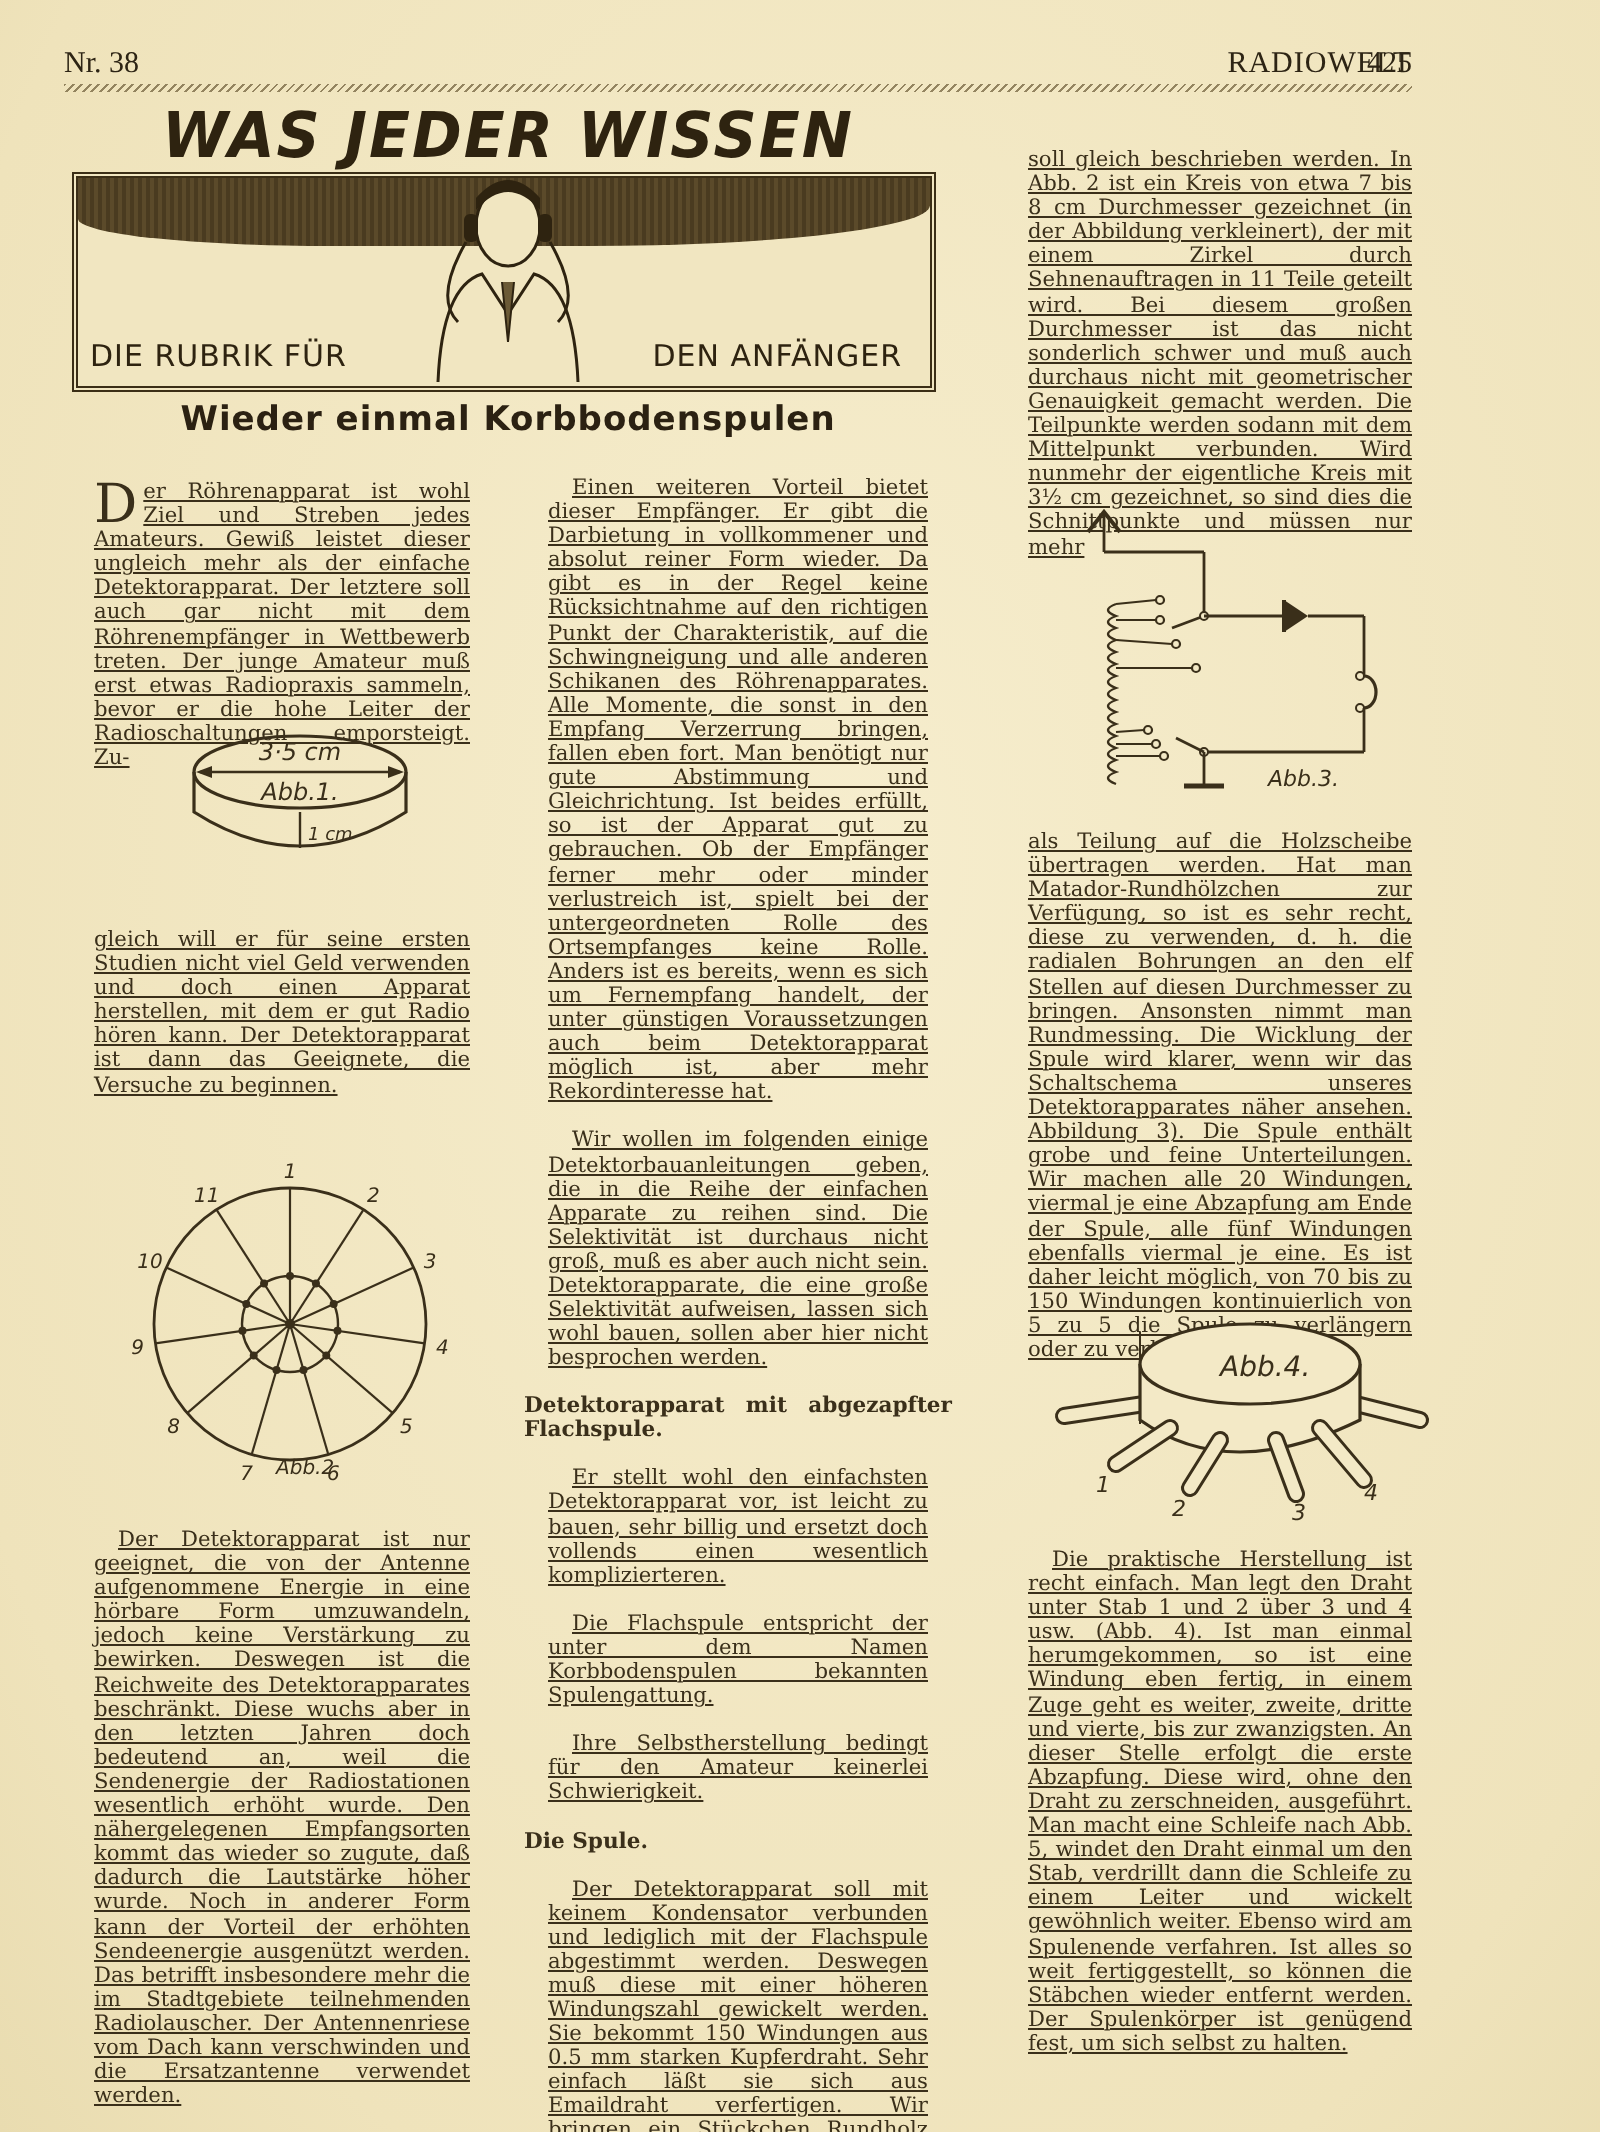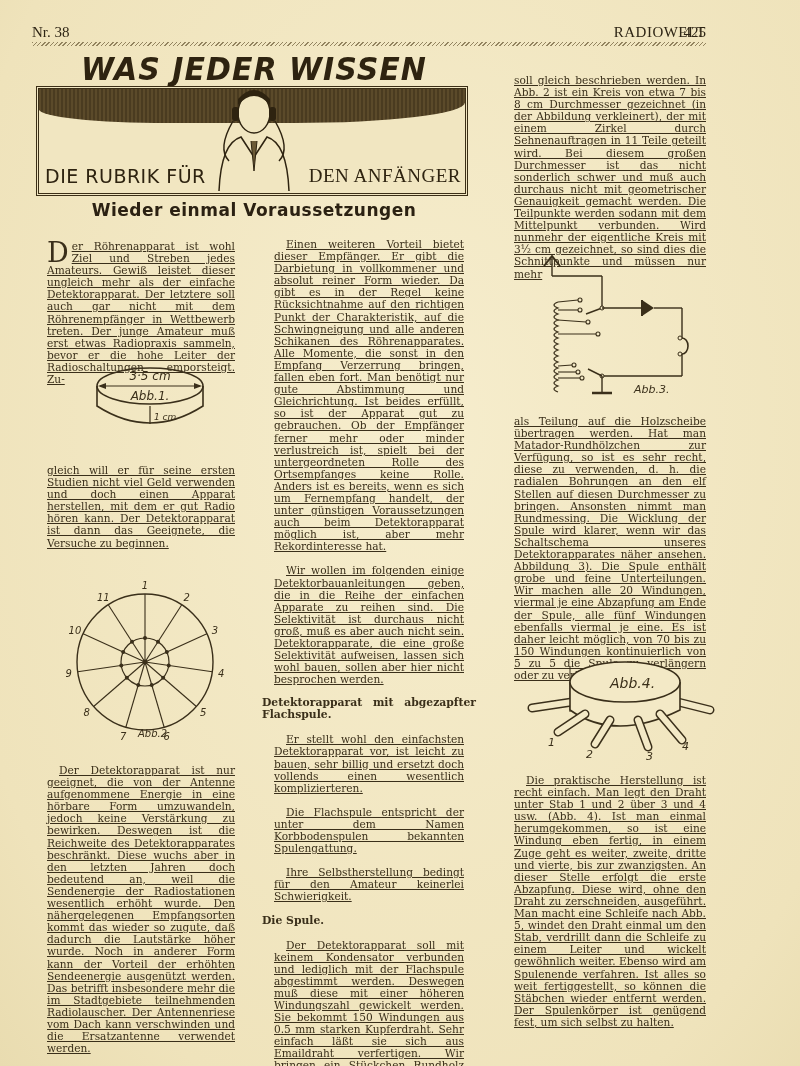--- a/index.html
+++ b/index.html
@@ -39,24 +39,24 @@
     position:absolute; left:0; top:34px; width:432px; height:110px;
     border:3px double #3b2e16; box-sizing:border-box; background:#f1e6c1;
   }
   .banner-hills {
     position:absolute; left:0; top:0; width:100%; height:34px;
     background: repeating-linear-gradient(90deg,#5b4a2a 0 2px,#4a3b20 2px 4px);
     border-bottom-left-radius:30% 40%; border-bottom-right-radius:40% 60%;
   }
   .banner-sub-left, .banner-sub-right {
     position:absolute; bottom:6px;
-    font-family:"DejaVu Sans", sans-serif; font-size:19px; color:#2e2310; letter-spacing:.5px;
+    font-family:"DejaVu Sans", sans-serif; font-size:15px; color:#2e2310; letter-spacing:.5px;
   }
   .banner-sub-left { left:6px; }
-  .banner-sub-right { right:4px;font-family:Liberation Serif, serif; }
+  .banner-sub-right { right:14px; }
   .figure-person { position:absolute; left:160px; top:20px; width:110px; height:90px; }
   .article-title {
     position:absolute; left:36px; top:200px; width:436px; text-align:center;
     font-family:"DejaVu Sans", sans-serif; font-weight:bold; font-size:17px; color:#2b2112;
     letter-spacing:.5px;
   }
   .col {
     position:absolute; font-family:"DejaVu Serif", serif; font-size:10.6px; line-height:12.1px;
     text-align:justify; color:#3a2f1a;
   }
@@ -98,21 +98,21 @@
         <path d="M20 100 Q22 52 42 46 L55 66 L68 46 Q88 52 90 100" fill="#f1e6c1" stroke="#2e2310" stroke-width="1.5"></path>
         <path d="M52 50 L55 80 L58 50" fill="#6b5a36" stroke="#2e2310"></path>
         <path d="M30 70 Q18 58 34 30" fill="none" stroke="#2e2310" stroke-width="1.5"></path>
         <path d="M80 70 Q92 58 76 30" fill="none" stroke="#2e2310" stroke-width="1.5"></path>
       </svg>
       <span class="banner-sub-left">DIE RUBRIK FÜR</span>
       <span class="banner-sub-right">DEN ANFÄNGER</span>
     </div>
   </div>
 
-  <div class="article-title">Wieder einmal Voraussetzungen</div>
+  <div class="article-title">Wieder einmal Korbbodenspulen</div>
 
   <div class="col c1a">
     <p class="noind"><span class="dropcap">D</span><span>er Röhrenapparat ist wohl Ziel und Streben jedes Amateurs. Gewiß leistet dieser ungleich mehr als der einfache Detektorapparat. Der letztere soll auch gar nicht mit dem Röhrenempfänger in Wettbewerb treten. Der junge Amateur muß erst etwas Radiopraxis sammeln, bevor er die hohe Leiter der Radioschaltungen emporsteigt. Zu-</span></p>
   </div>
 
   <svg style="left:90px;top:362px;width:120px;height:80px;" viewBox="0 0 120 80">
     <ellipse cx="60" cy="24" rx="53" ry="18" fill="none" stroke="#3a2f1a" stroke-width="1.6"></ellipse>
     <path d="M7 24 L7 44 Q60 78 113 44 L113 24" fill="none" stroke="#3a2f1a" stroke-width="1.6"></path>
     <line x1="10" y1="24" x2="110" y2="24" stroke="#3a2f1a" stroke-width="1.2"></line>
     <polygon points="8,24 16,21 16,27" fill="#3a2f1a"></polygon>

